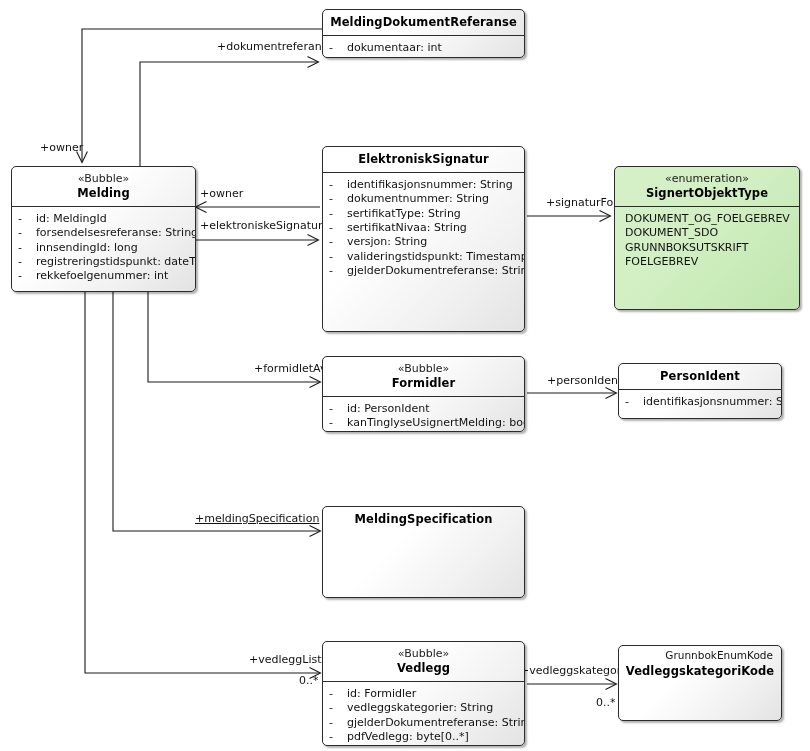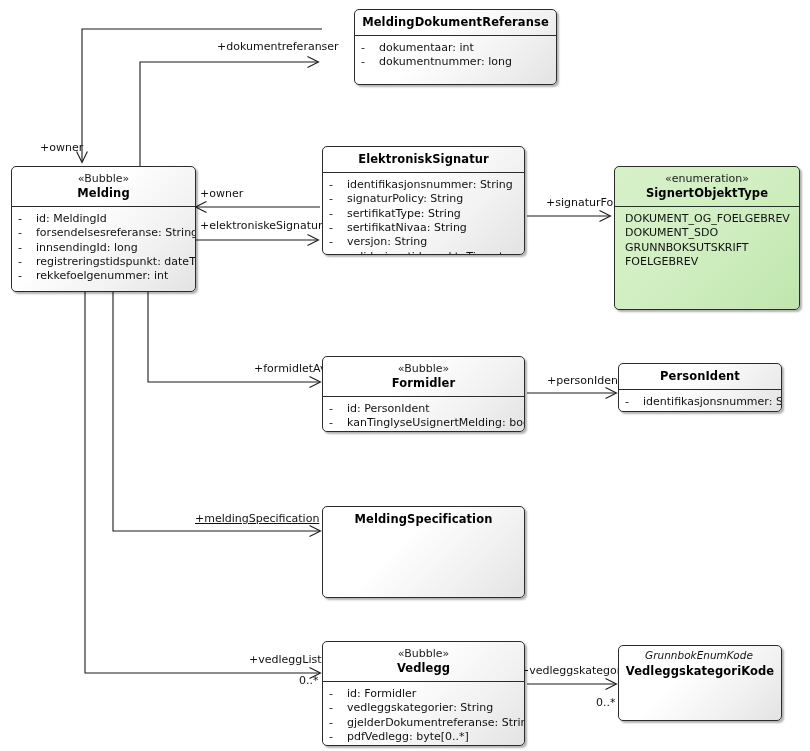--- a/index.html
+++ b/index.html
@@ -60,21 +60,21 @@
     background:linear-gradient(135deg,#d6f0c8 0%,#d2efc3 45%,#bfe6ad 100%);
     border-color:#2b2b2b;
   }
   .cls.enum .lit{
     font-size:11px;line-height:1.31;color:#111;white-space:nowrap;
     padding-left:4px;
   }
 
   
   .cls .stereo-right{
-    display:block;font-size:10.5px;font-style:italic;
+    display:block;text-align:right;font-size:10.5px;
     color:#111;padding:0 2px 2px 0;
   }
 
   
   .elabel{
     position:absolute;
     font-size:11px;
     color:#111;
     white-space:nowrap;
     background:transparent;
@@ -142,21 +142,21 @@
   <span class="elabel" style="left:547px;top:375px;">+personIdent</span>
 
   <span class="elabel" style="left:195px;top:513px;text-decoration:underline;">+meldingSpecification</span>
 
   <span class="elabel" style="left:249px;top:654px;">+vedleggListe</span>
   <span class="mult" style="left:299px;top:675px;">0..*</span>
 
   <span class="elabel" style="left:520px;top:665px;">+vedleggskategorier</span>
   <span class="mult" style="left:596px;top:697px;">0..*</span>
 
-  <div class="cls" style="left:322px;top:9px;width:203px;height:76px;margin-left:32px;">
+  <div class="cls" style="left:322px;top:9px;width:203px;height:49px;">
     <div class="hdr">
       <span class="cname">MeldingDokumentReferanse</span>
     </div>
     <div class="sep"></div>
     <div class="attrs">
       <div class="attr">
         <span class="vis">-</span>
         <span class="txt">dokumentaar: int</span>
       </div>
       <div class="attr">
@@ -189,33 +189,33 @@
         <span class="vis">-</span>
         <span class="txt">registreringstidspunkt: dateTime</span>
       </div>
       <div class="attr">
         <span class="vis">-</span>
         <span class="txt">rekkefoelgenummer: int</span>
       </div>
     </div>
   </div>
 
-  <div class="cls" style="left:322px;top:146px;width:203px;height:109px;">
+  <div class="cls" style="left:322px;top:146px;width:203px;height:186px;">
     <div class="hdr">
       <span class="cname">ElektroniskSignatur</span>
     </div>
     <div class="sep"></div>
     <div class="attrs">
       <div class="attr">
         <span class="vis">-</span>
         <span class="txt">identifikasjonsnummer: String</span>
       </div>
       <div class="attr">
         <span class="vis">-</span>
-        <span class="txt">signaturPolicy: String</span>
+        <span class="txt">dokumentnummer: String</span>
       </div>
       <div class="attr">
         <span class="vis">-</span>
         <span class="txt">sertifikatType: String</span>
       </div>
       <div class="attr">
         <span class="vis">-</span>
         <span class="txt">sertifikatNivaa: String</span>
       </div>
       <div class="attr">
@@ -258,21 +258,21 @@
         <span class="vis">-</span>
         <span class="txt">id: PersonIdent</span>
       </div>
       <div class="attr">
         <span class="vis">-</span>
         <span class="txt">kanTinglyseUsignertMelding: boolean</span>
       </div>
     </div>
   </div>
 
-  <div class="cls" style="left:618px;top:363px;width:164px;height:49px;">
+  <div class="cls" style="left:618px;top:363px;width:164px;height:56px;">
     <div class="hdr">
       <span class="cname">PersonIdent</span>
     </div>
     <div class="sep"></div>
     <div class="attrs">
       <div class="attr">
         <span class="vis">-</span>
         <span class="txt">identifikasjonsnummer: String</span>
       </div>
     </div>

